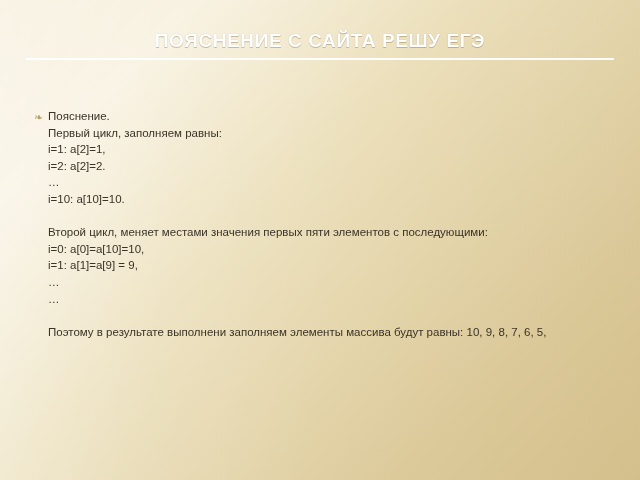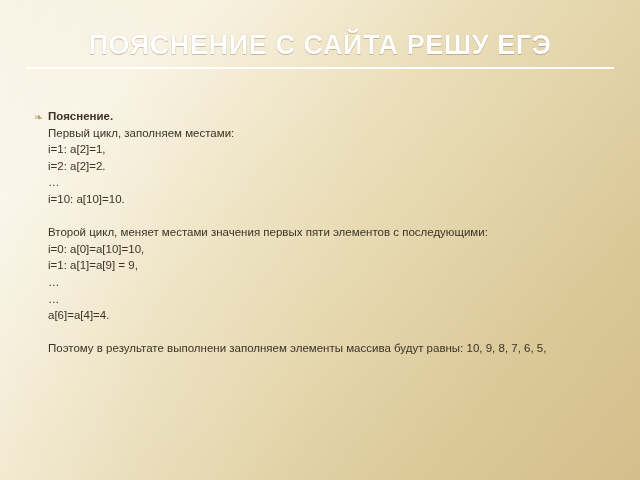--- a/index.html
+++ b/index.html
@@ -28,21 +28,21 @@
     background: linear-gradient(100deg, rgba(255,255,255,0.45) 0%, rgba(255,255,255,0.12) 30%, rgba(255,255,255,0.0) 55%, rgba(190,165,110,0.10) 100%);
     pointer-events: none;
   }
   .title-wrap {
     position: absolute;
     left: 26px;
     top: 30px;
     width: 588px;
   }
   .title {
-    font-size: 27px;
+    font-size: 19px;
     font-weight: bold;
     letter-spacing: 0.6px;
     color: #ffffff;
     text-transform: uppercase;
     text-align: center;
     text-shadow: 0 1px 0 rgba(120,100,60,0.35), 0 0 1px rgba(120,100,60,0.35);
     line-height: 1.15;
     white-space: nowrap;
   }
   .title-rule {
@@ -73,52 +73,51 @@
     flex: 1 1 auto;
     font-size: 11.5px;
     line-height: 16.6px;
     color: #3a3326;
   }
   .body-text .line {
     white-space: pre-wrap;
     min-height: 16.6px;
   }
   .body-text .line.bold {
-    font-weight: bold;
+    font-weight: normal;
   }
   .body-text .line.blank {
     height: 16.6px;
   }
 </style>
 </head>
 <body>
 
 <div class="slide">
 
   <div class="title-wrap">
     <div class="title">Пояснение с сайта Решу ЕГЭ</div>
     <div class="title-rule"></div>
   </div>
 
   <div class="body-wrap">
     <div class="bullet-row">
       <div class="bullet-marker">❧</div>
       <div class="body-text">
         <div class="line bold">Пояснение.</div>
-        <div class="line">Первый цикл, заполняем местами:</div>
+        <div class="line">Первый цикл, заполняем равны:</div>
         <div class="line">i=1: a[2]=1,</div>
         <div class="line">i=2: a[2]=2.</div>
         <div class="line">…</div>
         <div class="line">i=10: a[10]=10.</div>
         <div class="line blank"></div>
         <div class="line">Второй цикл, меняет местами значения первых пяти элементов с последующими:</div>
         <div class="line">i=0: a[0]=a[10]=10,</div>
         <div class="line">i=1: a[1]=a[9] = 9,</div>
         <div class="line">…</div>
         <div class="line">…</div>
-        <div class="line">a[6]=a[4]=4.</div>
         <div class="line blank"></div>
         <div class="line">Поэтому в результате выполнени заполняем элементы массива будут равны: 10, 9, 8, 7, 6, 5,</div>
       </div>
     </div>
   </div>
 
 </div>
 
 </body></html>

